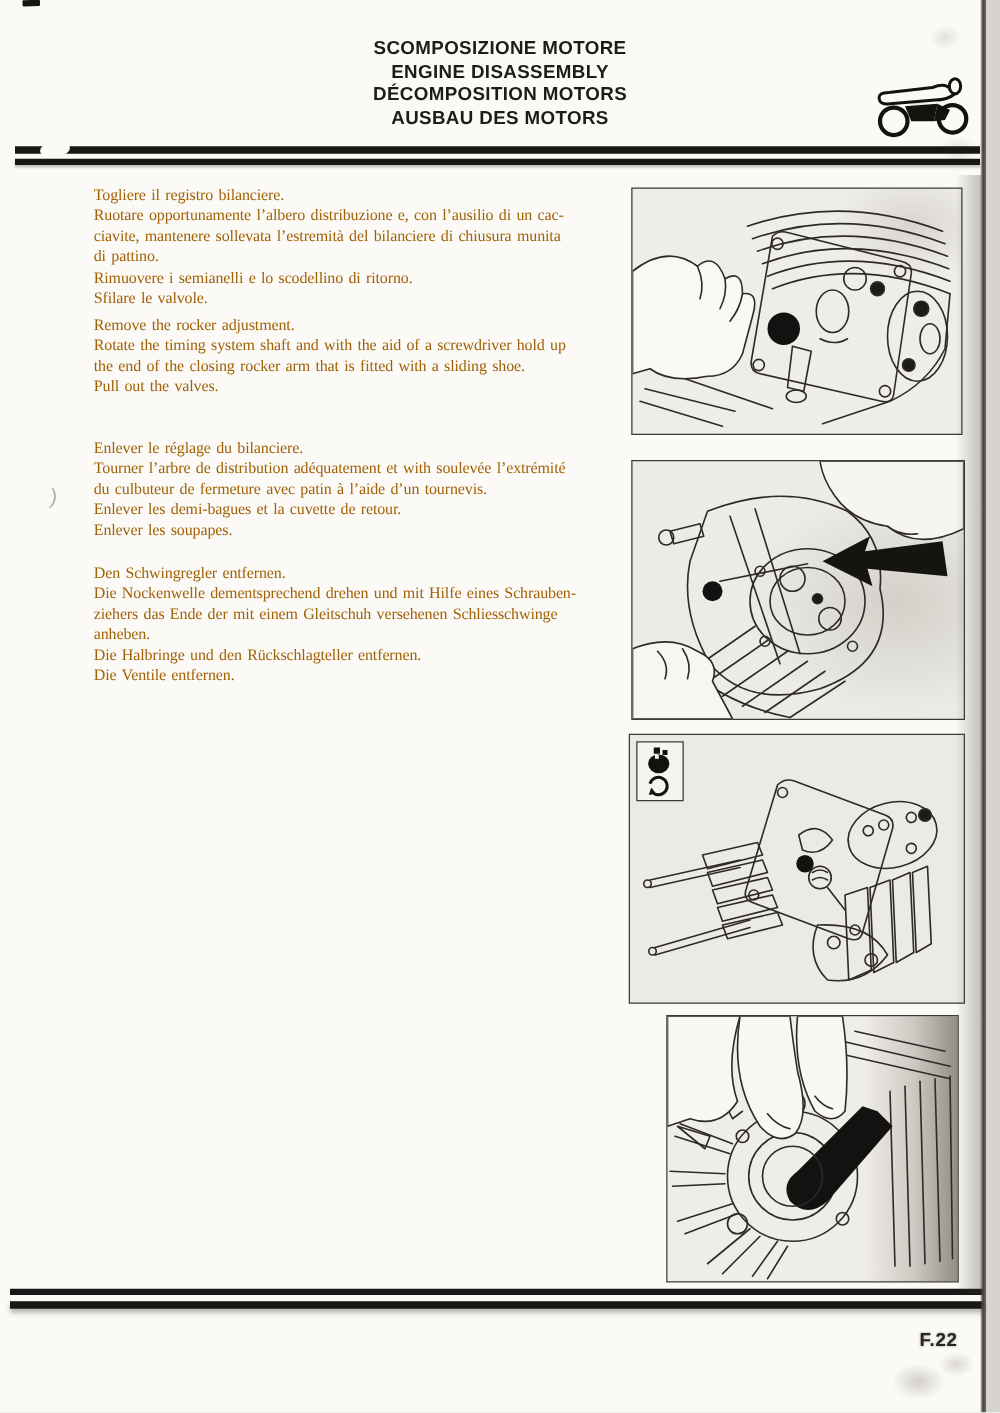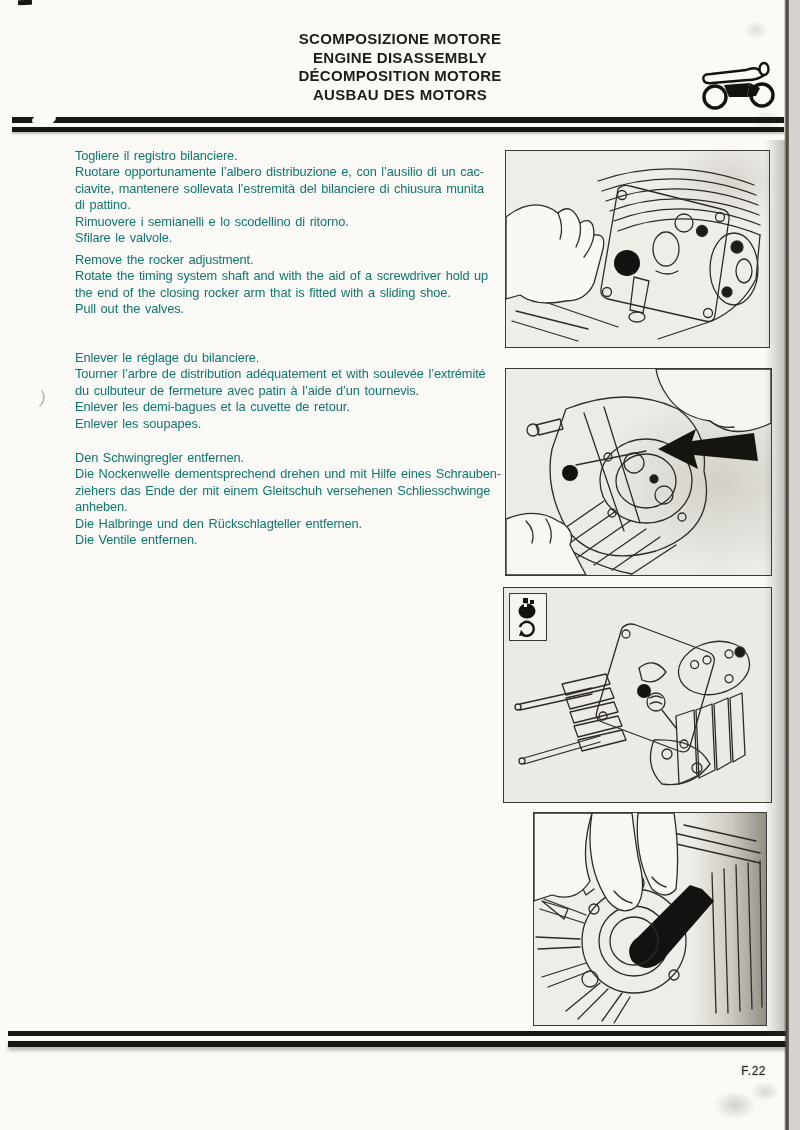--- a/index.html
+++ b/index.html
@@ -13,21 +13,21 @@
   
   .rule{position:absolute;background:#181715;}
   .rule-top-1{left:12px;top:117px;width:772px;height:6px;}
   .rule-top-2{left:12px;top:127px;width:772px;height:5px;box-shadow:0 2px 2px rgba(90,85,75,.35);}
   .rule-notch{position:absolute;left:32px;top:113px;width:24px;height:13px;background:#fbfaf7;border-radius:50%;transform:rotate(-8deg);}
   .rule-bot-1{left:8px;top:1031px;width:780px;height:5px;}
   .rule-bot-2{left:8px;top:1041px;width:781px;height:6px;box-shadow:0 3px 4px rgba(90,85,75,.45);}
 
   
   .para{position:absolute;left:75px;width:412px;font-size:12.8px;line-height:16.4px;
-        color:#0f766e;letter-spacing:-.1px;word-spacing:1.2px;}
+        color:#a16207;letter-spacing:-.1px;word-spacing:1.2px;font-family:Liberation Serif, serif;}
   .tline{white-space:nowrap;}
   .p-it{top:148px;} .p-en{top:252px;} .p-fr{top:350px;} .p-de{top:450px;}
 
   
   .fig{position:absolute;border:1px solid #3c3a36;background:#eceae5;}
   .fig svg{display:block;width:100%;height:100%;}
   .fig1{left:505px;top:150px;width:263px;height:196px;
         background:#efede8 radial-gradient(90px 60px at 85% 15%,#d8d5cf,transparent 70%);}
   .fig2{left:505px;top:368px;width:265px;height:206px;
         background:#ecebe6 radial-gradient(160px 120px at 80% 55%,#d3d0c9,transparent 75%);}
@@ -45,40 +45,40 @@
   .margin-artifact{position:absolute;left:40px;top:388px;font-size:17px;color:#9a968f;transform:rotate(8deg);opacity:.75;}
   .moto{position:absolute;left:698px;top:52px;width:84px;height:62px;}
   .noise-tr{position:absolute;left:690px;top:0;width:110px;height:150px;opacity:.5;
      background:radial-gradient(18px 14px at 60% 20%,#c9c5be,transparent 70%),
                 radial-gradient(22px 16px at 70% 80%,#ccc8c1,transparent 70%),
                 radial-gradient(14px 10px at 40% 55%,#d2cec7,transparent 70%);}
   .noise-br{position:absolute;left:690px;top:1075px;width:100px;height:55px;opacity:.6;
      background:radial-gradient(30px 20px at 45% 55%,#b9b4ac,transparent 72%),
                 radial-gradient(20px 14px at 75% 30%,#c5c1b9,transparent 72%);}
   .page-number{position:absolute;left:700px;top:1064px;width:66px;text-align:right;
-               font-weight:400;font-size:12px;color:#27241f;letter-spacing:.5px;
+               font-weight:700;font-size:15px;color:#27241f;letter-spacing:.5px;
                text-shadow:0 0 2px rgba(70,62,50,.55);}
   .edge-line{position:absolute;left:784px;top:0;width:5px;height:1130px;
              background:linear-gradient(to right,rgba(70,65,58,0),#46423b 45%,#6e6960);}
   .edge-strip{position:absolute;left:789px;top:0;width:11px;height:1130px;background:#d7d4cf;}
   .col-shadow{position:absolute;left:764px;top:140px;width:21px;height:895px;
               background:linear-gradient(to right,rgba(60,55,48,0),rgba(60,55,48,.30));pointer-events:none;}
 </style>
 </head>
 <body>
 
 <div class="page">
 
   <div class="corner-mark"></div>
   <div class="noise-tr"></div>
 
   <div class="header">
     <div class="hline">SCOMPOSIZIONE MOTORE</div>
     <div class="hline">ENGINE DISASSEMBLY</div>
-    <div class="hline">DÉCOMPOSITION MOTORE</div>
+    <div class="hline">DÉCOMPOSITION MOTORS</div>
     <div class="hline">AUSBAU DES MOTORS</div>
   </div>
 
   <div class="moto">
     <svg viewBox="0 0 84 62">
       <g stroke="#14120f" fill="none" stroke-width="3.4">
         <circle cx="17" cy="45" r="11" fill="#fbfaf7"></circle>
         <circle cx="64" cy="43" r="11" fill="#fbfaf7"></circle>
       </g>
       <path d="M6,29 Q3,22 13,22 L48,18 Q58,14 62,19 L66,23 Q60,28 50,28 L14,31 Q8,32 6,29 Z" fill="#fbfaf7" stroke="#14120f" stroke-width="2.4"></path>

